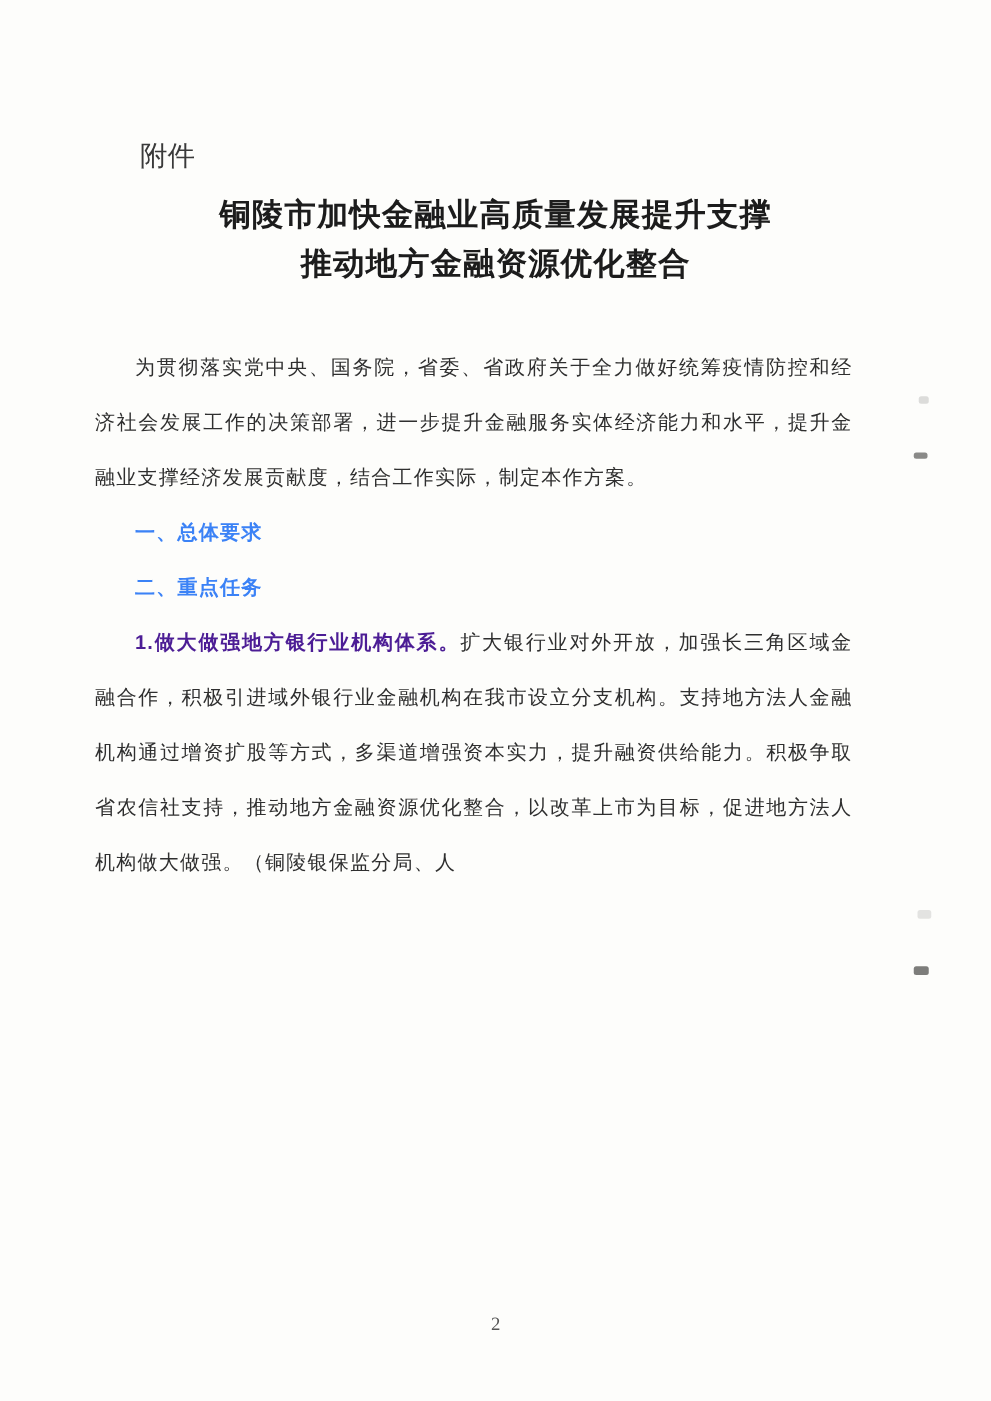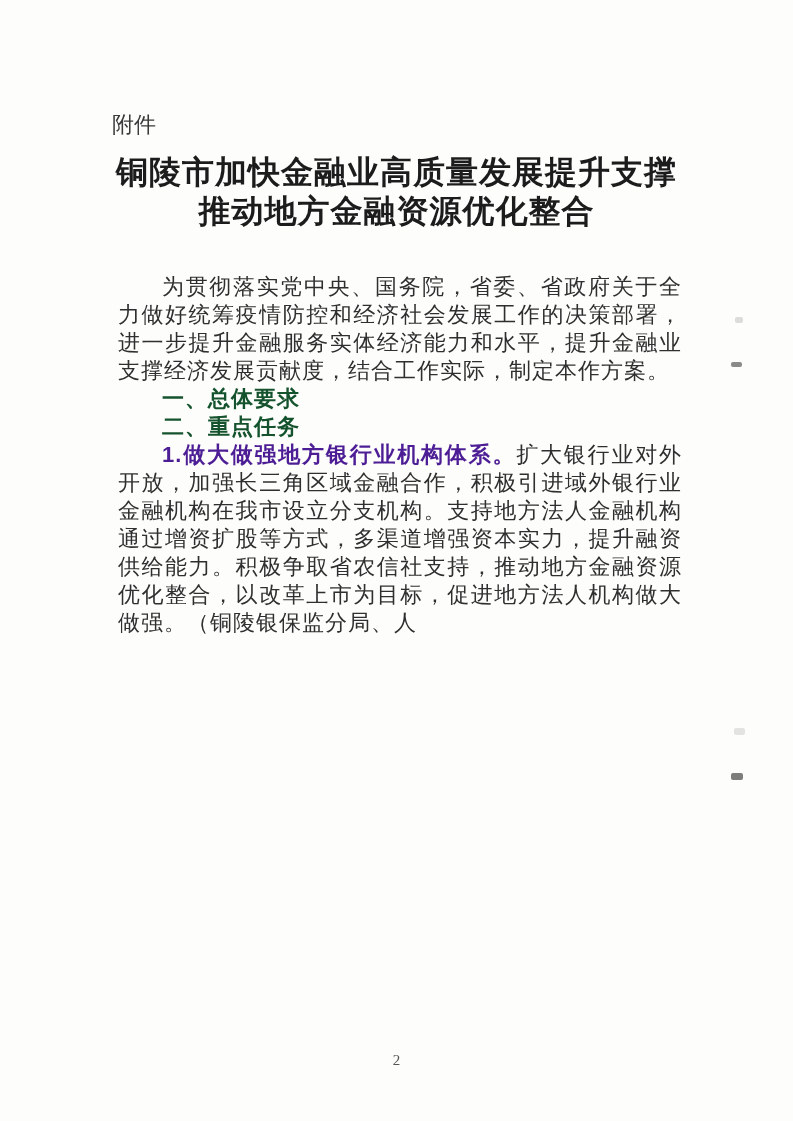--- a/index.html
+++ b/index.html
@@ -26,43 +26,43 @@
     padding-top: 86px;
     margin-left: 112px;
     font-size: 22px;
     line-height: 30px;
     color: #3a3a3a;
   }
   .doc-title {
     margin-top: 13px;
     text-align: center;
     font-weight: bold;
-    font-size: 32px;
+    font-size: 25px;
     line-height: 39px;
     color: #1c1c1c;
     letter-spacing: 1px;
     font-family: "Liberation Serif", "DejaVu Serif", serif;
   }
   .content {
     margin-top: 42px;
-    padding: 0 111px 0 118px;
-    font-size: 22px;
-    line-height: 28px;
+    padding: 0 111px 0 76px;
+    font-size: 16px;
+    line-height: 44px;
     letter-spacing: 1px;
     text-align: justify;
     text-justify: inter-ideograph;
   }
   .content p {
     margin: 0;
     text-indent: 2em;
   }
   .h-level1 {
-    font-family: Liberation Serif, serif;
+    font-family: Liberation Mono, monospace;
     font-weight: bold;
-    color: #14532d;
+    color: #3b82f6;
   }
   .h-level2 {
     font-weight: bold;
     color: #1f1f1f;
   }
   .lead-bold {
     font-family: "Liberation Sans", "DejaVu Sans", sans-serif;
     font-weight: bold;
     color: #4c1d95;
   }

